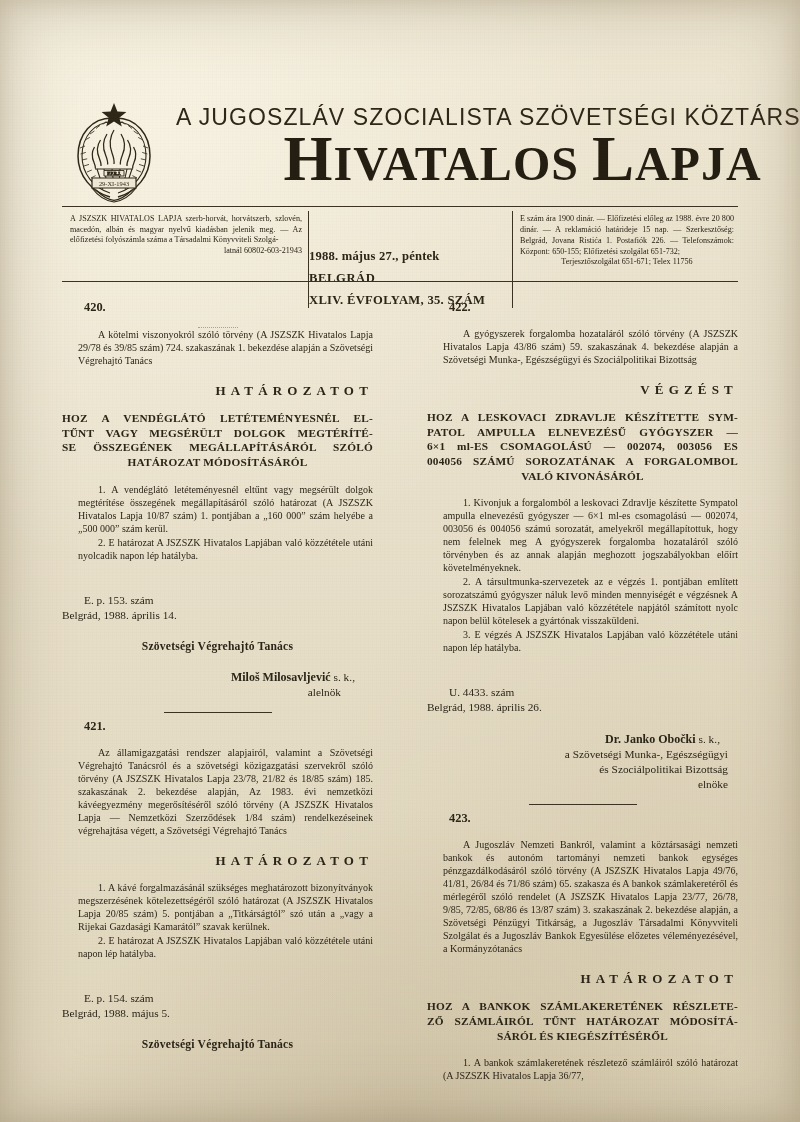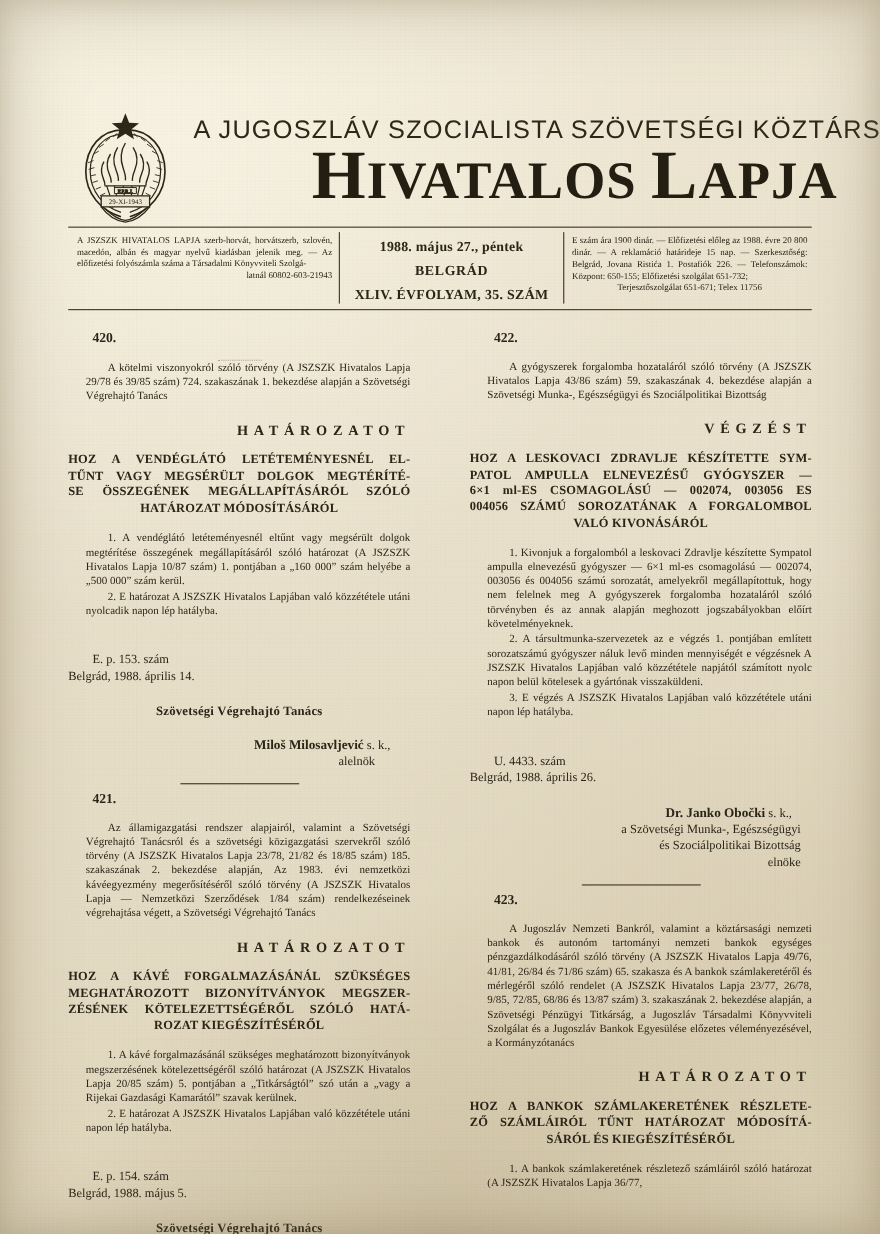--- a/index.html
+++ b/index.html
@@ -112,21 +112,22 @@
     font-family: "Liberation Serif", serif;
     font-size: 8.1px;
     line-height: 1.32;
     text-align: justify;
     color: #2a2317;
   }
   .info-left .last { text-align: right; }
   .info-center {
     flex: 1 1 auto;
     padding-top: 6px;
-    text-align: center;
+    text-align: left;
+    margin-top: 32px;
   }
   .info-center .d1 {
     font-weight: bold;
     font-size: 12.6px;
     letter-spacing: 0.2px;
   }
   .info-center .d2 {
     font-weight: bold;
     font-size: 12.6px;
     letter-spacing: 0.6px;
@@ -353,26 +354,20 @@
         <div class="sig-name"><b>Miloš Milosavljević</b> <span>s. k.,</span></div>
         <div class="sig-role">alelnök</div>
       </div>
 
       <div class="sep"></div>
 
       <div>
         <div class="art-num">421.</div>
         <p class="body">Az államigazgatási rendszer alapjairól, valamint a Szövetségi Végrehajtó Tanácsról és a szövetségi közigazgatási szervekről szóló törvény (A JSZSZK Hivatalos Lapja 23/78, 21/82 és 18/85 szám) 185. szakaszának 2. bekezdése alapján, Az 1983. évi nemzetközi kávéegyezmény megerősítéséről szóló törvény (A JSZSZK Hivatalos Lapja — Nemzetközi Szerződések 1/84 szám) rendelkezéseinek végrehajtása végett, a Szövetségi Végrehajtó Tanács</p>
         <div class="act-word">HATÁROZATOT</div>
-        <div class="act-title">
-          <span class="jl">HOZ A KÁVÉ FORGALMAZÁSÁNÁL SZÜKSÉGES</span>
-          <span class="jl">MEGHATÁROZOTT BIZONYÍTVÁNYOK MEGSZER-</span>
-          <span class="jl">ZÉSÉNEK KÖTELEZETTSÉGÉRŐL SZÓLÓ HATÁ-</span>
-          <span>ROZAT KIEGÉSZÍTÉSÉRŐL</span>
-        </div>
         <p class="body">1. A kávé forgalmazásánál szükséges meghatározott bizonyítványok megszerzésének kötelezettségéről szóló határozat (A JSZSZK Hivatalos Lapja 20/85 szám) 5. pontjában a „Titkárságtól” szó után a „vagy a Rijekai Gazdasági Kamarától” szavak kerülnek.</p>
         <p class="body">2. E határozat A JSZSZK Hivatalos Lapjában való közzététele utáni napon lép hatályba.</p>
         <div class="sig-meta">
           <div class="ind">E. p. 154. szám</div>
           <div>Belgrád, 1988. május 5.</div>
         </div>
         <div class="sig-body">Szövetségi Végrehajtó Tanács</div>
 
       </div>
     </div>

